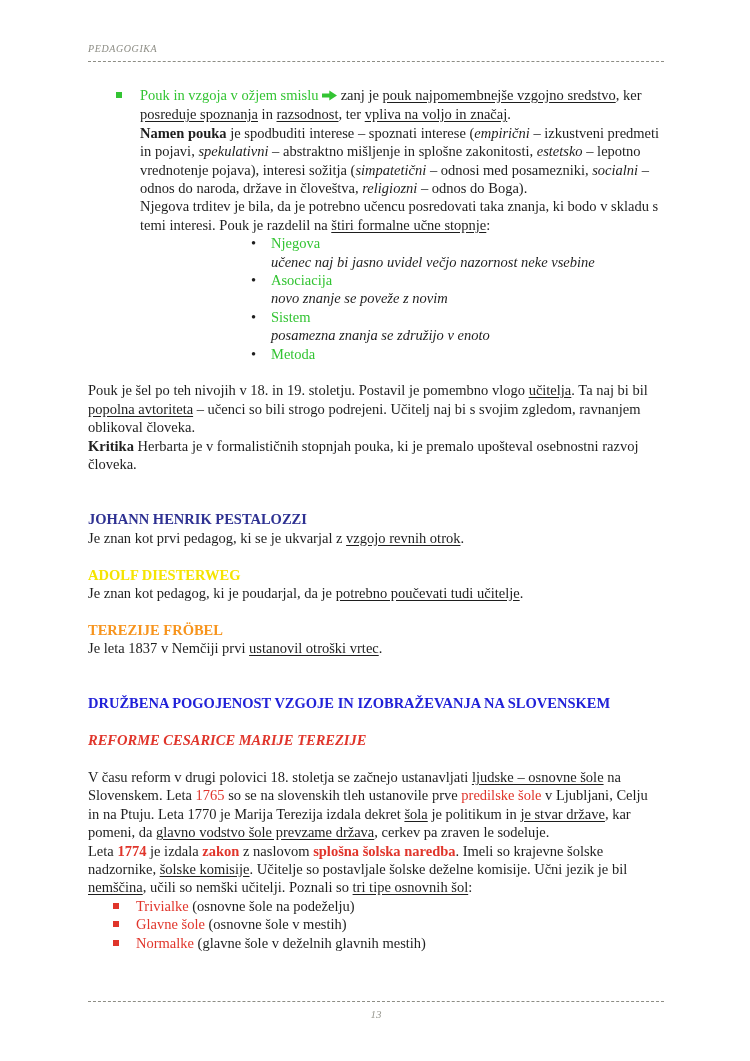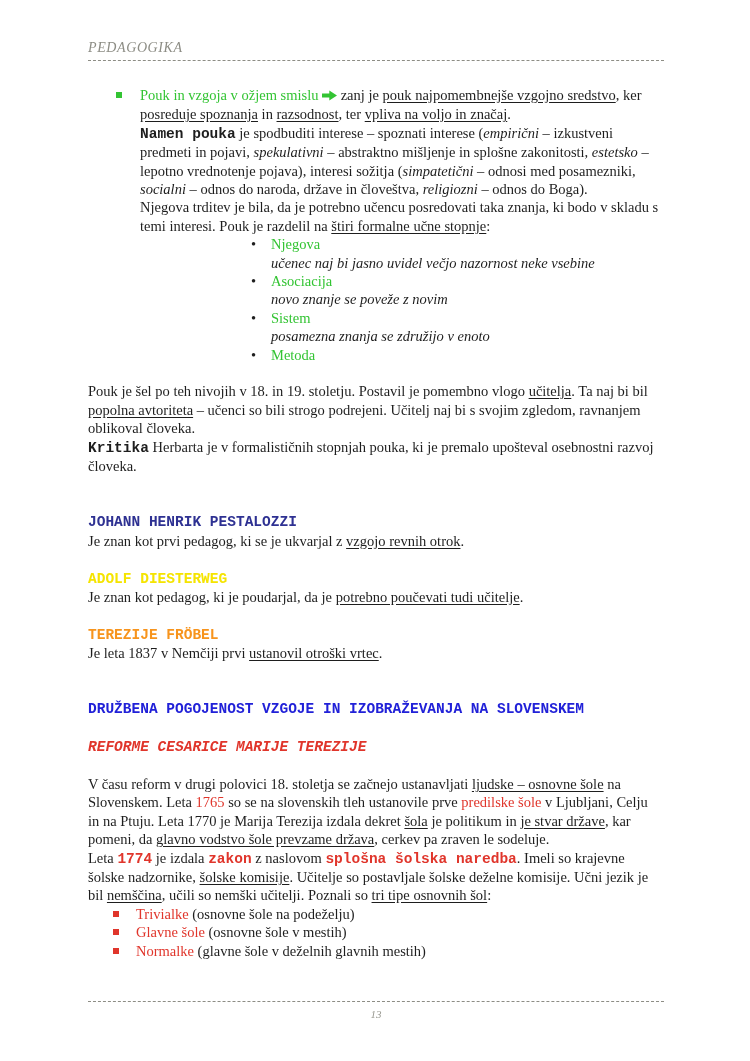--- a/index.html
+++ b/index.html
@@ -2,24 +2,24 @@
 <html style="--green: #33c433; --navy: #2e3192; --yellow: #f5e400; --orange: #f7941d; --blue: #2121d8; --red: #e0352b;"><head>
 <meta charset="utf-8">
 <style>
   html,body{margin:0;padding:0;background:#ffffff;}
   .page{
     position:relative; width:750px; height:1061px; background:#ffffff;
     font-family:"Liberation Serif", serif; font-size:14.5px; line-height:18.4px;
     color:#1e1e1e; overflow:hidden;
   }
   .hdr{position:absolute; left:88px; right:86px; top:38px; border-bottom:1px dashed #8d8d85; padding-bottom:3px;}
-  .hdr-label{font-style:italic; font-size:14px; color:#8d8d85; letter-spacing:.6px;}
+  .hdr-label{font-style:italic; font-size:10px; color:#8d8d85; letter-spacing:.6px;}
   .content{position:absolute; left:88px; right:88px; top:62px;margin-top:24px;}
   .block{position:relative;}
-  .b{font-weight:bold;font-family:Liberation Mono, monospace;}
+  .b{font-weight:bold;}
   .i{font-style:italic;}
   .u{text-decoration:underline; text-underline-offset:2px;}
   .bullet1{padding-left:52px;}
   .bullet1::before{content:""; position:absolute; left:28px; top:6px; width:6px; height:6px; background:var(--green,#33c433);}
   .subitem{position:relative; padding-left:183px;}
   .subitem::before{content:"\2022"; position:absolute; left:163px; top:0; color:#1e1e1e;}
   .sub-title{color:var(--green,#33c433);}
   .sub-desc{font-style:italic;}
   .sqitem{position:relative; padding-left:48px;}
   .sqitem::before{content:""; position:absolute; left:25px; top:6px; width:6px; height:6px; background:var(--red,#e0352b);}

